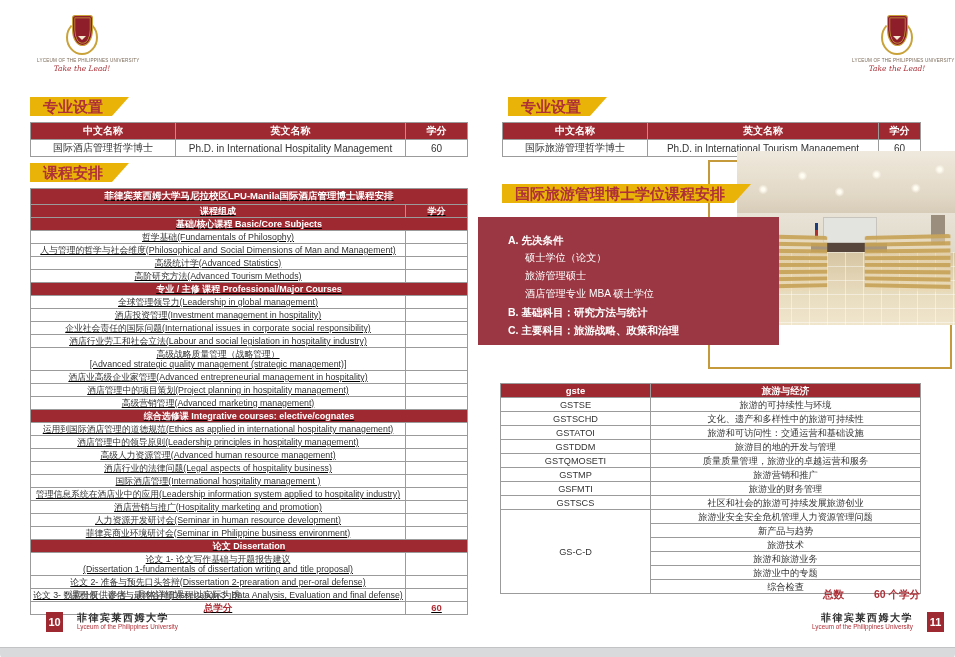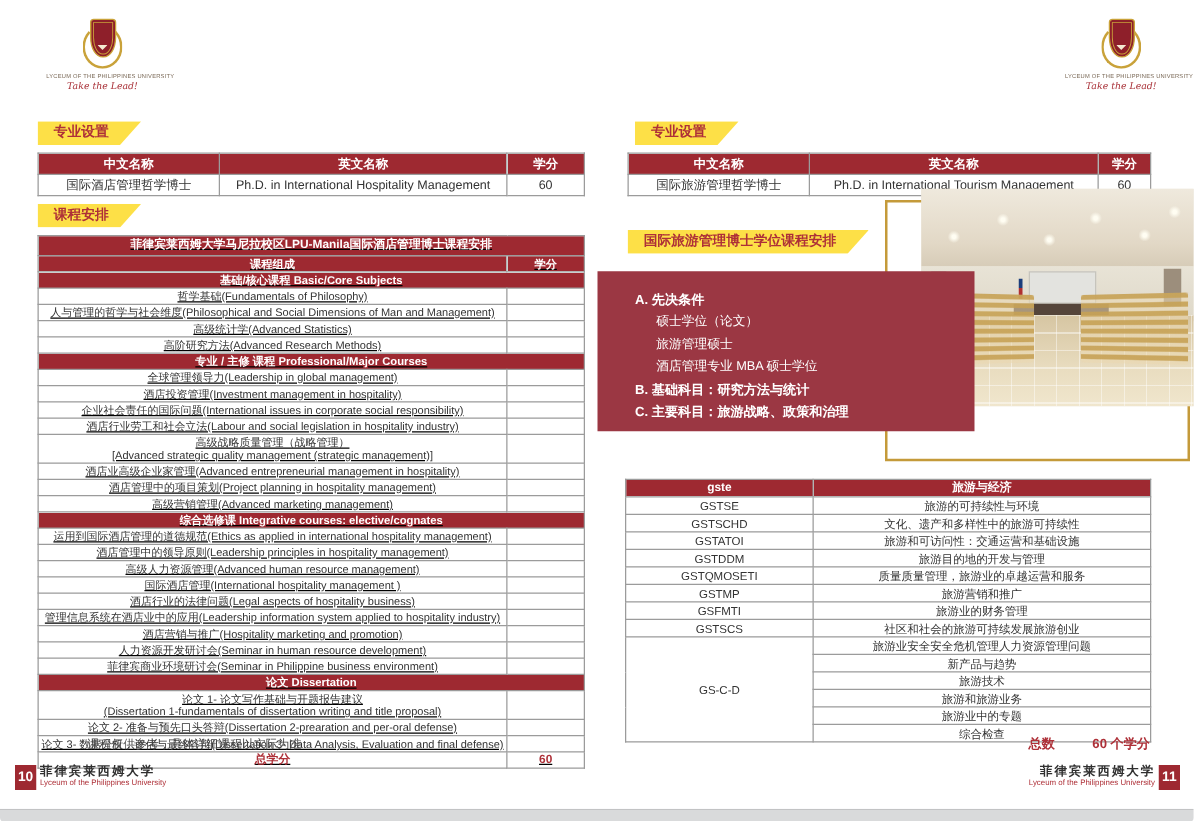--- a/index.html
+++ b/index.html
@@ -18,22 +18,22 @@
   .shield{position:absolute;left:8px;top:1px;width:19px;height:29px;background:#8E1F2A;
     border:1.5px solid #C9A23A;border-radius:3px 3px 10px 10px/3px 3px 16px 16px;
     box-shadow:inset 0 0 0 1.5px #8E1F2A, inset 0 0 0 2.2px #C9A23A;}
   .shield-band{position:absolute;left:14px;top:22px;width:8px;height:4px;background:#f4ead2;
     clip-path:polygon(0 0,50% 100%,100% 0);}
   .logo-caption{font-size:4.6px;letter-spacing:.2px;color:#7b6a58;margin-top:2px;white-space:nowrap;}
   .logo-tagline{font-family:"DejaVu Serif", serif;font-style:italic;font-size:7.5px;color:#A93138;margin-top:1px;}
 
   
   .sec-label{
-    height:19px;line-height:19px;background:#fde047;display:inline-block;
-    padding:0 26px 0 13px;color:#AE3038;font-weight:bold;font-size:11px;white-space:nowrap;
+    height:19px;line-height:19px;background:#eab308;display:inline-block;
+    padding:0 26px 0 13px;color:#AE3038;font-weight:bold;font-size:15px;white-space:nowrap;
     clip-path:polygon(0 0,100% 0,calc(100% - 17px) 100%,0 100%);
   }
 
   
   table{border-collapse:collapse;table-layout:fixed;background:#fff;}
   .grid{border:1.5px solid #3d3d3d;}
   .grid td{border:0.8px solid #9b9b9b;overflow:hidden;text-align:center;color:#333;padding:0 2px;white-space:nowrap;}
   .maroon, .head-row td, .t-section td, .title-row td{background:#9E2931;color:#ffffff;font-weight:bold;}
 
   
@@ -83,21 +83,21 @@
       linear-gradient(180deg,#d6c5a2 0%,#e9ddc0 60%,#f0e6cd 100%);}
   .ph-chairs{position:absolute;top:84px;height:56px;border-radius:2px;
     background:repeating-linear-gradient(180deg, rgba(200,164,90,.95) 0 4px, rgba(235,216,176,.55) 4px 7px);}
   .ph-chairs.left{left:6px;width:86px;transform:perspective(120px) rotateY(6deg);}
   .ph-chairs.right{right:6px;width:86px;transform:perspective(120px) rotateY(-6deg);}
 
   
   .disclaimer{font-size:9.5px;color:#444;}
   .total-line{font-size:10.5px;font-weight:bold;color:#AE3038;text-align:right;}
   .total-line .gap{display:inline-block;width:30px;}
-  .footer{display:flex;align-items:flex-start;gap:3px;}
+  .footer{display:flex;align-items:flex-start;gap:14px;margin-left:34px;}
   .pagebox{width:17px;height:20px;background:#9E2931;color:#fff;font-size:11px;font-weight:bold;
     line-height:20px;text-align:center;}
   .f-cn{font-size:10px;font-weight:bold;color:#303030;letter-spacing:1.5px;line-height:11px;}
   .f-en{font-size:6.3px;color:#AE3038;line-height:8px;}
   .f-right{text-align:right;}
   .bottom-strip{left:0;top:647px;width:955px;height:10px;background:#d9dadb;border-top:1px solid #c2c3c4;border-radius:0 0 4px 4px;}
 </style>
 </head>
 <body>
 
@@ -157,21 +157,21 @@
       </tr>
   <tr class="t-course">
         <td>人与管理的哲学与社会维度(Philosophical and Social Dimensions of Man and Management)</td>
         <td></td>
       </tr>
   <tr class="t-course">
         <td>高级统计学(Advanced Statistics)</td>
         <td></td>
       </tr>
   <tr class="t-course">
-        <td>高阶研究方法(Advanced Research Methods)</td>
+        <td>高阶研究方法(Advanced Tourism Methods)</td>
         <td></td>
       </tr>
   <tr class="t-section">
         <td colspan="2">专业 / 主修 课程   Professional/Major Courses</td>
       </tr>
   <tr class="t-course">
         <td>全球管理领导力(Leadership in global management)</td>
         <td></td>
       </tr>
   <tr class="t-course">
@@ -212,25 +212,25 @@
       </tr>
   <tr class="t-course">
         <td>酒店管理中的领导原则(Leadership principles in hospitality management)</td>
         <td></td>
       </tr>
   <tr class="t-course">
         <td>高级人力资源管理(Advanced human resource management)</td>
         <td></td>
       </tr>
   <tr class="t-course">
+        <td>酒店行业的法律问题(Legal aspects of hospitality business)</td>
+        <td></td>
+      </tr>
+  <tr class="t-course">
         <td>国际酒店管理(International hospitality management )</td>
-        <td></td>
-      </tr>
-  <tr class="t-course">
-        <td>酒店行业的法律问题(Legal aspects of hospitality business)</td>
         <td></td>
       </tr>
   <tr class="t-course">
         <td>管理信息系统在酒店业中的应用(Leadership information system applied to hospitality industry)</td>
         <td></td>
       </tr>
   <tr class="t-course">
         <td>酒店营销与推广(Hospitality marketing and promotion)</td>
         <td></td>
       </tr>

